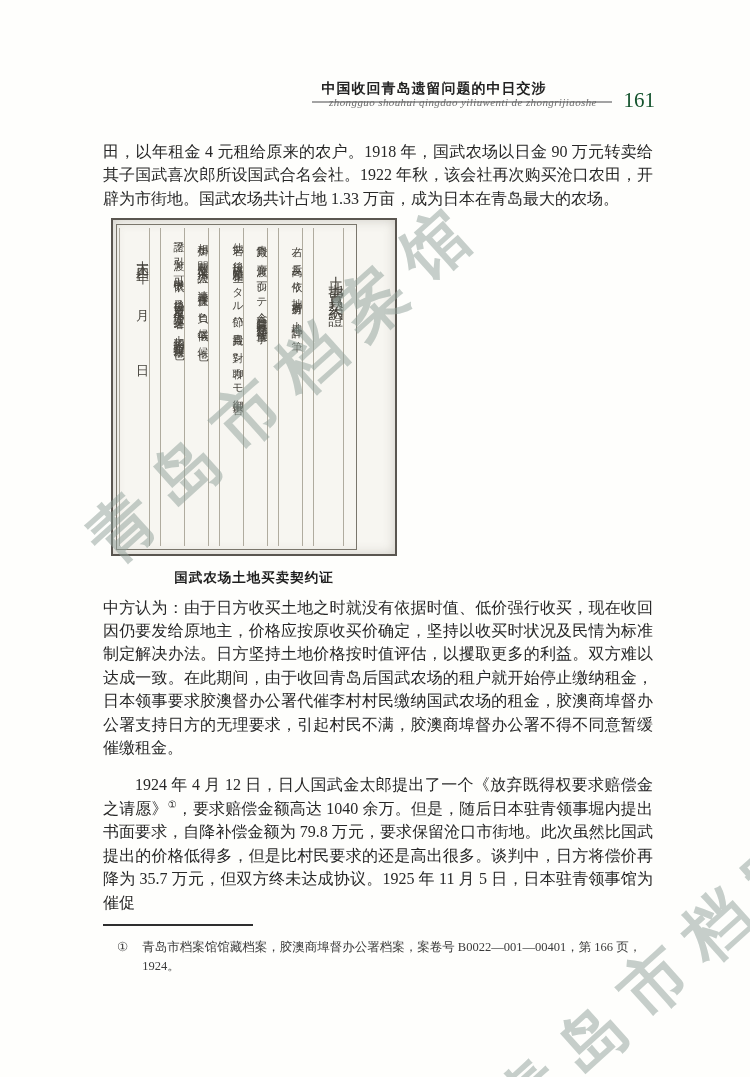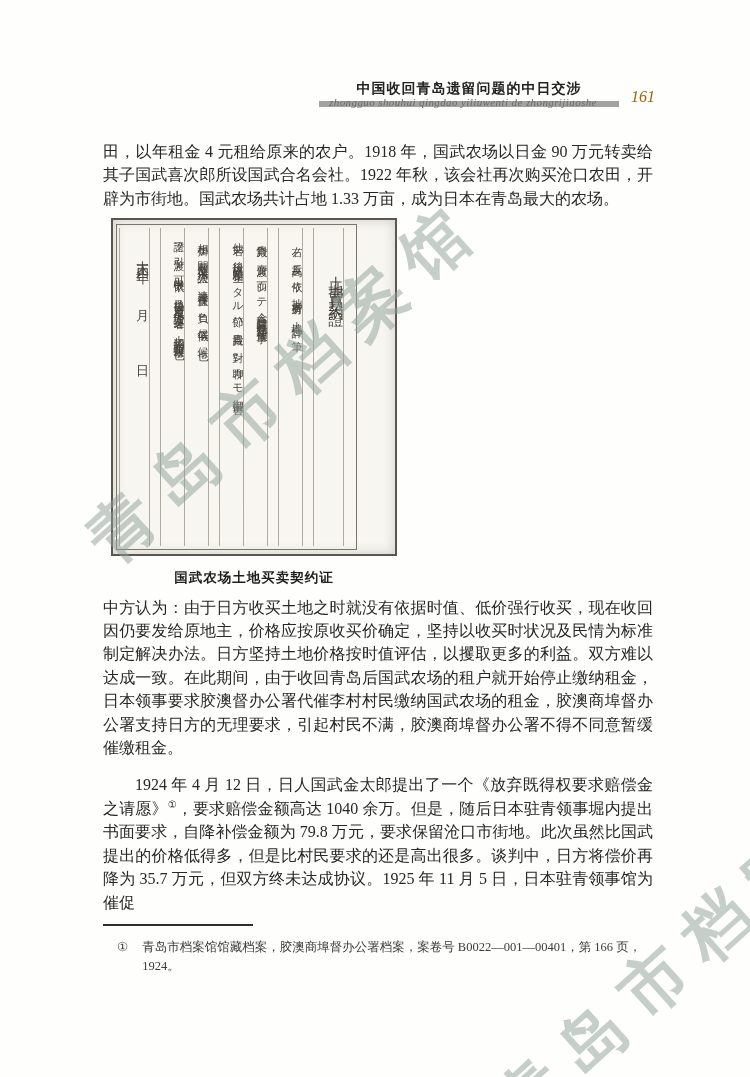--- a/index.html
+++ b/index.html
@@ -3,27 +3,27 @@
 <meta charset="utf-8">
 <style>
   html,body{margin:0;padding:0;}
   body{background:#e8e8e8;font-family:"Liberation Serif",serif;}
   .page{position:relative;width:750px;height:1077px;background:#fefefc;overflow:hidden;
         margin:0 auto;color:#262626;}
 
   
   .header{position:absolute;top:80px;left:103px;width:552px;display:flex;
           justify-content:flex-end;align-items:flex-start;}
-  .header-center{text-align:center;border-bottom:6px solid #a3a3a3;padding:0 10px 3px 10px;
+  .header-center{text-align:left;border-bottom:2px solid #a3a3a3;padding:0 10px 3px 10px;
                  min-width:280px;}
   .header-title{font-family:"Liberation Sans",sans-serif;font-weight:bold;font-size:14px;
                 letter-spacing:1px;color:#222;}
   .header-pinyin{font-style:italic;font-size:11px;color:#6b6b6b;letter-spacing:0.4px;
                  padding:16px 2px 0 2px;position:absolute;right:40px;width:300px;text-align:center;}
-  .page-number{font-style:italic;font-size:16px;color:#a16207;margin-left:12px;padding-top:8px;
+  .page-number{font-size:21px;color:#14532d;margin-left:12px;padding-top:8px;
                font-family:"Liberation Serif",serif;}
 
   
   .content{position:absolute;top:140px;left:103px;width:550px;font-size:16px;
            line-height:23.4px;text-align:justify;color:#272727;}
   .para{margin:0;}
   .indent{text-indent:2em;}
   .row{display:flex;margin-top:8px;}
   .left-col{width:256px;flex:0 0 256px;}
   .left-col .para{padding-top:11px;}

